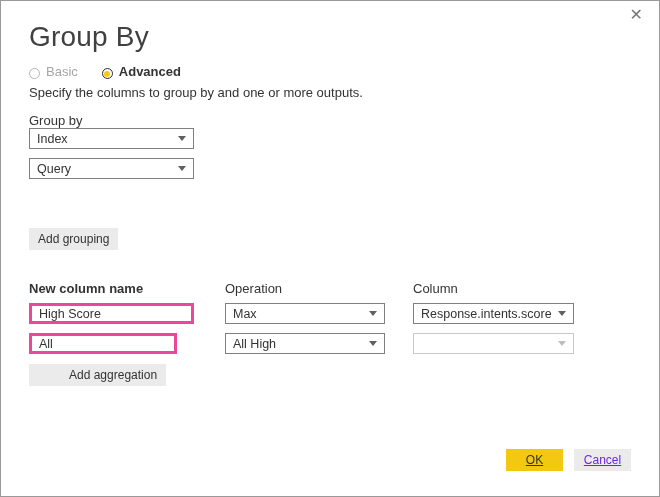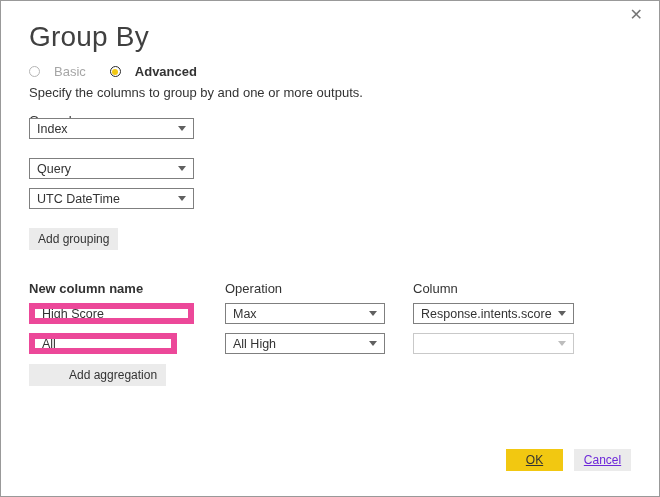--- a/index.html
+++ b/index.html
@@ -38,21 +38,21 @@
   }
   .radio-row {
     position: absolute;
     left: 28px;
     top: 63px;
     display: flex;
     align-items: center;
     gap: 24px;
     font-size: 13px;
   }
-  .radio-opt { display: flex; align-items: center; gap: 14px; cursor: pointer; }
+  .radio-opt { display: flex; align-items: flex-end; gap: 6px; cursor: pointer; }
   .radio-circle {
     width: 11px; height: 11px;
     border-radius: 50%;
     box-sizing: border-box;
     position: relative;
     background: #ffffff;
   }
   .radio-circle.off { border: 1px solid #b5b5b5; }
   .radio-circle.on  { border: 1px solid #2b2b2b; }
   .radio-circle.on::after {
@@ -97,21 +97,21 @@
     border-top: 5px solid #606060;
     margin-left: 6px;
     flex: 0 0 auto;
   }
   .field.disabled { border-color: #c9c9c9; }
   .field.disabled .dd-arrow { border-top-color: #bdbdbd; }
   input.text-input {
     position: absolute;
     box-sizing: border-box;
     height: 21px;
-    border: 6px solid #ec4899;
+    border: 3px solid #ec4899;
     font-family: "Liberation Sans", "DejaVu Sans", sans-serif;
     font-size: 12.5px;
     color: #333333;
     padding: 0 7px;
     outline: none;
     background: #ffffff;
   }
   .gray-btn {
     position: absolute;
     box-sizing: border-box;
@@ -159,34 +159,30 @@
     <span class="radio-opt">
       <span class="radio-circle on"></span>
       <span class="radio-label-selected">Advanced</span>
     </span>
   </div>
 
   <div class="description">Specify the columns to group by and one or more outputs.</div>
 
   <div class="section-label" style="left:28px; top:112px;">Group by</div>
 
-  <div class="field dropdown" style="left:28px; top:117px; width:165px;">
+  <div class="field dropdown" style="left:28px; top:127px; width:165px;">
     <span>Index</span>
     <span class="dd-arrow"></span>
   </div>
 
   <div class="field dropdown" style="left:28px; top:157px; width:165px;">
     <span>Query</span>
     <span class="dd-arrow"></span>
   </div>
 
-  <div class="field dropdown" style="left:28px; top:187px; width:165px;">
-    <span>UTC DateTime</span>
-    <span class="dd-arrow"></span>
-  </div>
 
   <button class="gray-btn" style="left:28px; top:227px;">Add grouping</button>
 
   <div class="section-label" style="left:28px; top:280px;font-weight:bold;">New column name</div>
   <div class="section-label" style="left:224px; top:280px;">Operation</div>
   <div class="section-label" style="left:412px; top:280px;">Column</div>
 
   <input class="text-input" type="text" style="left: 28px; top: 302px; width: 165px;" value="High Score">
   <div class="field dropdown" style="left:412px; top:302px; width:161px;">
     <span>Response.intents.score</span>

